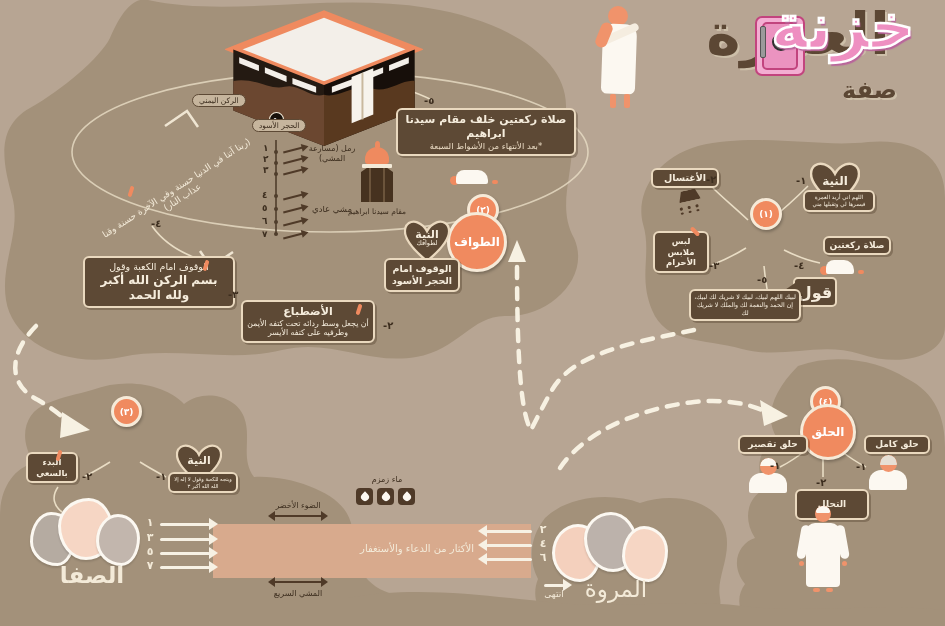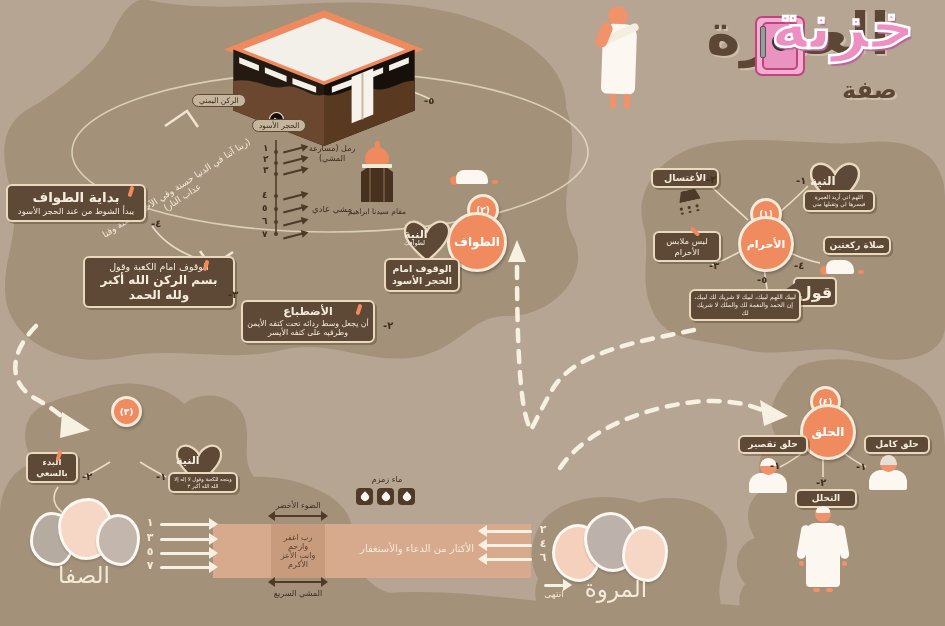--- a/index.html
+++ b/index.html
@@ -13,21 +13,21 @@
   .pl{position:absolute;background:#c6b59d;border:1.5px solid #5d4935;border-radius:9px;color:#3d2e1f;
       font-size:7.5px;padding:1px 6px;direction:rtl;white-space:nowrap}
   .bdg{position:absolute;border-radius:50%;background:#f08a5f;border:3px solid #f6ead8;color:#fff;
        display:flex;align-items:center;justify-content:center;font-weight:bold;box-shadow:1px 2px 3px rgba(0,0,0,.25)}
   .nm{position:absolute;color:#3d2e1f;font-weight:bold;font-size:10px;direction:ltr}
   .lbl{position:absolute;color:#3d2e1f;direction:rtl;text-align:center;line-height:1.2}
   .cream{color:#f3ead8}
   
   .heart{position:absolute}
   .heart svg{position:absolute;inset:0;width:100%;height:100%}
-  .htxt{position:absolute;inset:0;display:flex;flex-direction:column;align-items:flex-end;justify-content:center;
+  .htxt{position:absolute;inset:0;display:flex;flex-direction:column;align-items:center;justify-content:center;
         color:#f5ecdc;direction:rtl;text-align:center;line-height:1.05;padding-bottom:6px}
   
   .ar{position:absolute;height:2.6px;background:#f7f1e4;border-radius:2px}
   .ar::after{content:"";position:absolute;right:-8px;top:-4.7px;border-left:9px solid #f7f1e4;
              border-top:6px solid transparent;border-bottom:6px solid transparent}
   .ar.left::after{display:none}
   .ar.left::before{content:"";position:absolute;left:-8px;top:-4.7px;border-right:9px solid #f7f1e4;
              border-top:6px solid transparent;border-bottom:6px solid transparent}
   .sarrow{position:absolute;width:20px;height:2px;background:#4f3a28;transform:rotate(-14deg)}
   .sarrow::after{content:"";position:absolute;right:-6px;top:-3.2px;border-left:7px solid #4f3a28;
@@ -229,20 +229,24 @@
   <div class="maqam" style="left:352px;top:142px">
     <div class="mdome">
         <span class="mtip"></span>
       </div>
     <div class="mband"></div>
     <div class="mbase"></div>
   </div>
   <div class="lbl" style="left:346px;top:207px;width:62px;font-size:7.5px">مقام سيدنا ابراهيم</div>
 
   <div class="nm" style="left:424px;top:95px">-٥</div>
+  <div class="bx" style="left:396px;top:108px;width:168px">
+    <div style="font-size:11px;font-weight:bold">صلاة ركعتين خلف مقام سيدنا ابراهيم</div>
+    <div style="font-size:8.5px;color:#e8d9c2">*بعد الأنتهاء من الأشواط السبعة</div>
+  </div>
   <div class="prost" style="left:450px;top:160px;width:48px">
     <span class="ph"></span>
       <span class="pb" style="width:32px"></span>
       <span class="pf"></span>
   </div>
 
   <div class="bdg" style="left:467px;top:194px;width:26px;height:26px;font-size:9px">(٢)</div>
   <div class="bdg" style="left:447px;top:212px;width:54px;height:54px;font-size:12px">الطواف</div>
 
   <div class="stand" style="left:454px;top:256px">
@@ -272,49 +276,44 @@
 
   <div class="bx" style="left:83px;top:256px;width:140px">
     <div style="font-size:9.5px">الوقوف امام الكعبة وقول</div>
     <div style="font-size:12px;font-weight:bold">بسم الركن  الله أكبر  ولله الحمد</div>
   </div>
   <div class="stand" style="left:209px;top:258px">
     <span class="sh"></span><span class="sb"><span class="sa"></span></span><span class="sf"></span>
   </div>
   <div class="nm" style="left:228px;top:289px">-٣</div>
 
-  <div class="bx" style="left:6px;top:184px;width:128px">
-    <div style="font-size:13.5px;font-weight:bold">بداية الطواف</div>
-    <div style="font-size:8.5px">يبدأ الشوط من عند الحجر الأسود</div>
-  </div>
   <div class="stand" style="left:134px;top:184px">
     <span class="sh"></span><span class="sb"><span class="sa"></span></span><span class="sf"></span>
   </div>
   <div class="nm" style="left:151px;top:218px">-٤</div>
 
   <div class="bdg" style="left:750px;top:198px;width:26px;height:26px;font-size:9px">(١)</div>
-  <div class="bdg" style="left:738px;top:216px;width:50px;height:50px;font-size:11px">الأحرام</div>
 
   <div class="bx" style="left:651px;top:168px;width:58px;font-size:9.5px;font-weight:bold;padding:2px 3px">الأغتسال</div>
   <div class="shower" style="left:678px;top:190px">
     <div class="shhead">
         <span class="shpipe"></span>
       </div>
     <div class="shdrops">
         <i></i>
         <i></i>
         <i></i>
         <i></i>
         <i></i>
         <i></i>
       </div>
   </div>
   <div class="nm" style="left:706px;top:174px">-٢</div>
 
-  <div class="bx" style="left:653px;top:231px;width:48px;font-size:8.5px;font-weight:normal;padding:3px 8px">لبس ملابس الأحرام</div>
+  <div class="bx" style="left:653px;top:231px;width:48px;font-size:8.5px;font-weight:bold;padding:3px 2px">لبس ملابس الأحرام</div>
   <div class="stand" style="left:698px;top:230px">
     <span class="sh"></span><span class="sb"><span class="sa" style="transform:rotate(-45deg);top:-4px"></span></span><span class="sf"></span>
   </div>
   <div class="nm" style="left:709px;top:260px">-٣</div>
 
   <div class="nm" style="left:796px;top:175px">-١</div>
   <div class="heart" style="left:810px;top:162px;width:50px;height:44px">
     <svg viewBox="0 0 100 90" preserveAspectRatio="none">
         <path d="M50,88 C18,62 2,42 2,24 C2,8 16,0 29,5 C39,9 46,16 50,24 C54,16 61,9 71,5 C84,0 98,8 98,24 C98,42 82,62 50,88 Z" fill="#5d4935" stroke="#ead9bf" stroke-width="5"></path>
       </svg>
@@ -353,21 +352,21 @@
         <span style="font-size:11px;font-weight:bold">النية</span>
       </div>
   </div>
   <div class="bx" style="left:168px;top:472px;width:62px;font-size:5.2px;padding:2px">ويتجه للكعبة وقول لا إله إلا الله الله أكبر ٣</div>
 
   <div class="abs" style="left:30px;top:498px;width:110px;height:74px">
     <span class="rock" style="left:0;top:14px;width:40px;height:48px;background:#b5aba1;border-radius:46% 54% 40% 60%/55% 40% 60% 45%"></span>
     <span class="rock" style="left:28px;top:0;width:50px;height:56px;background:#f6d6c4;border-radius:55% 45% 50% 50%/45% 55% 45% 55%"></span>
     <span class="rock" style="left:66px;top:16px;width:38px;height:46px;background:#c2b6ad;border-radius:50% 50% 42% 58%/52% 46% 54% 48%"></span>
   </div>
-  <div class="lbl cream" style="left:36px;top:562px;width:96px;font-size:23px;font-weight:normal">الصفا</div>
+  <div class="lbl cream" style="left:44px;top:562px;width:96px;font-size:23px;font-weight:bold">الصفا</div>
 
   <div class="abs" style="left:552px;top:512px;width:112px;height:74px">
     <span class="rock" style="left:0;top:12px;width:44px;height:52px;background:#f4d0bd;border-radius:52% 48% 44% 56%/50% 45% 55% 50%"></span>
     <span class="rock" style="left:32px;top:0;width:48px;height:54px;background:#bcb2ab;border-radius:50% 50% 46% 54%/44% 56% 44% 56%"></span>
     <span class="rock" style="left:70px;top:14px;width:40px;height:50px;background:#f6d6c4;border-radius:48% 52% 42% 58%/54% 44% 56% 46%"></span>
   </div>
   <div class="lbl cream" style="left:564px;top:576px;width:104px;font-size:23px;font-weight:normal">المروة</div>
 
   <div class="lbl" style="left:352px;top:475px;width:70px;font-size:8px">ماء زمزم</div>
   <div class="zrow" style="left:356px;top:488px">
@@ -376,26 +375,20 @@
       </span>
     <span class="zq">
         <span class="zd"></span>
       </span>
     <span class="zq">
         <span class="zd"></span>
       </span>
   </div>
 
   <div class="band" style="left:213px;top:524px;width:318px;height:54px"></div>
-  <div class="bandblock" style="left:271px;top:524px;width:54px;height:54px;font-size:8px">
-    <span>رب اغفر</span>
-    <span>وارحم</span>
-    <span>وانت الأعز</span>
-    <span>الأكرم</span>
-  </div>
   <div class="lbl" style="left:266px;top:501px;width:64px;font-size:8px">الضوء الأخضر</div>
   <div class="darrow" style="left:274px;top:515px;width:48px"></div>
   <div class="darrow" style="left:274px;top:581px;width:48px"></div>
   <div class="lbl" style="left:266px;top:589px;width:64px;font-size:8px">المشي السريع</div>
   <div class="lbl cream" style="left:328px;top:543px;width:178px;font-size:10px">الأكثار من الدعاء والأستغفار</div>
 
   <div class="lbl cream" style="left:144px;top:516px;width:12px;font-size:11px;font-weight:bold">١</div>
   <div class="lbl cream" style="left:144px;top:531px;width:12px;font-size:11px;font-weight:bold">٣</div>
   <div class="lbl cream" style="left:144px;top:545px;width:12px;font-size:11px;font-weight:bold">٥</div>
   <div class="lbl cream" style="left:144px;top:559px;width:12px;font-size:11px;font-weight:bold">٧</div>
@@ -429,21 +422,21 @@
   <div class="bx" style="left:864px;top:435px;width:58px;font-size:9px;font-weight:bold;padding:2px">حلق كامل</div>
   <div class="capman baldy" style="left:868px;top:455px">
     <div class="ch">
         <span class="cap"></span>
       </div>
       <div class="csh"></div>
   </div>
   <div class="nm" style="left:856px;top:461px">-١</div>
 
   <div class="nm" style="left:816px;top:477px">-٢</div>
-  <div class="bx" style="left:795px;top:489px;width:54px;font-size:9px;font-weight:bold;padding:2px">التحلل</div>
+  <div class="bx" style="left:795px;top:489px;width:54px;font-size:9px;font-weight:bold;padding:8px">التحلل</div>
   <div class="thobe" style="left:794px;top:506px">
     <div class="th">
         <span class="tcap"></span>
       </div>
     <div class="tb">
         <span class="ta1"></span>
         <span class="ta2"></span>
         <span class="hn1"></span>
         <span class="hn2"></span>
       </div>

